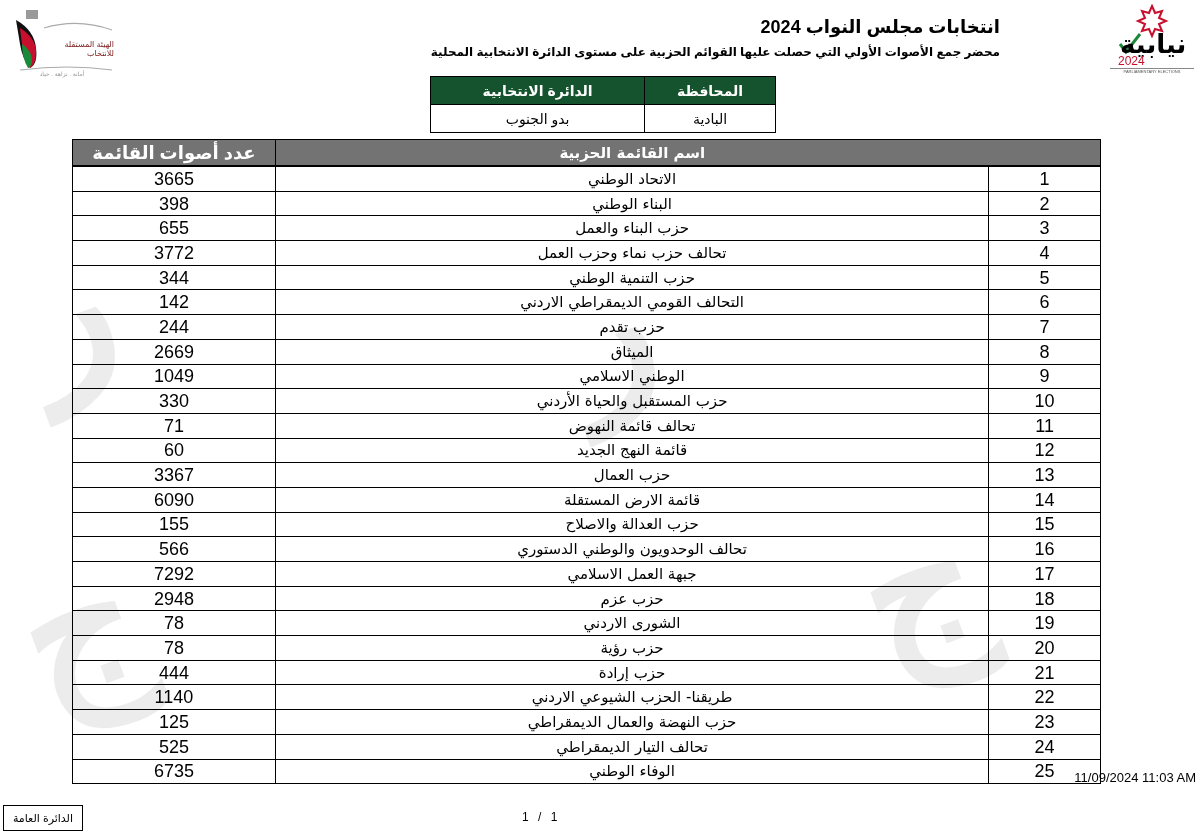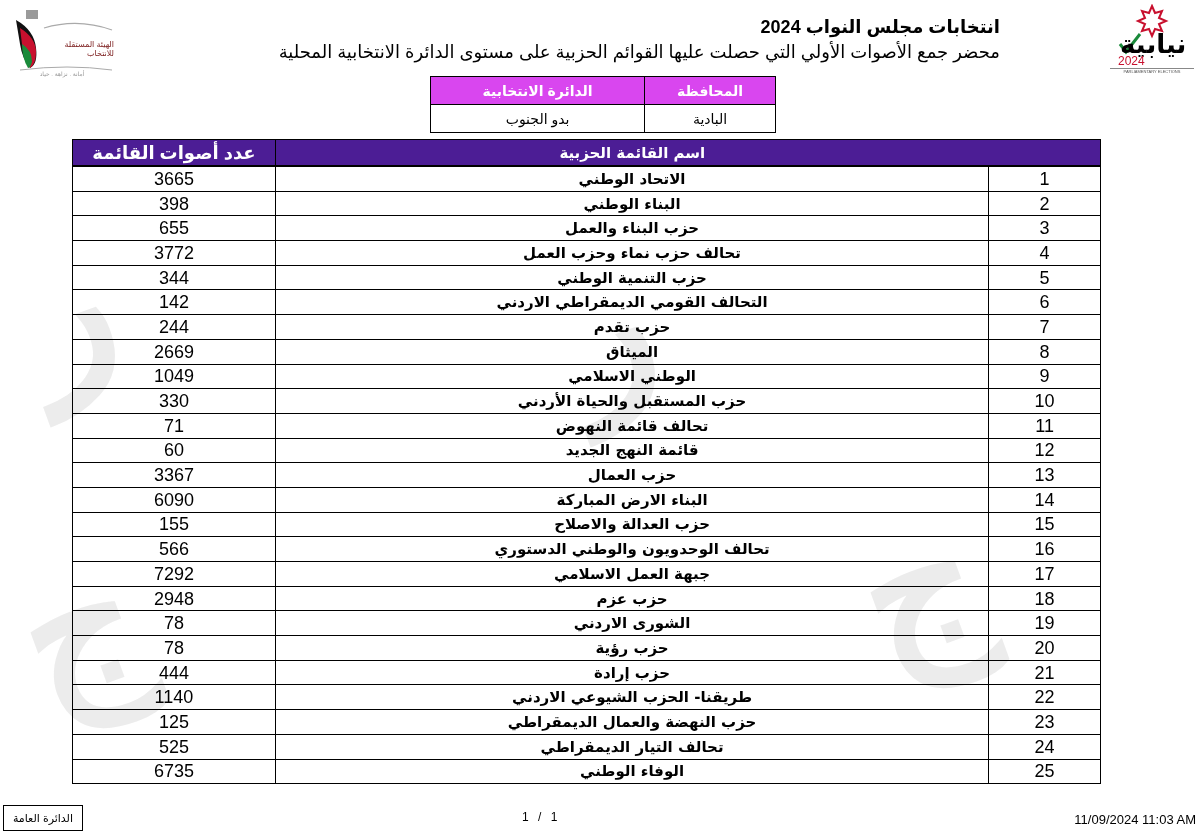--- a/index.html
+++ b/index.html
@@ -2,36 +2,36 @@
 <html><head>
   <meta charset="utf-8">
   <style>
     html, body { margin:0; padding:0; background:#ffffff; }
     body { width:1200px; height:834px; position:relative; overflow:hidden; font-family:"Liberation Sans", "DejaVu Sans", sans-serif; color:#000; }
     .watermark { position:absolute; color:#e6e6e6; font-family:"DejaVu Serif", serif; font-size:180px; font-weight:bold; opacity:0.75; pointer-events:none; z-index:0; transform:rotate(-20deg); }
     .logo-left { position:absolute; left:8px; top:8px; width:108px; height:70px; }
     .logo-right { position:absolute; left:1110px; top:4px; width:84px; height:72px; }
     .titles { position:absolute; left:200px; top:6px; width:800px; direction:rtl; z-index:2;margin-top:8px; }
     .title1 { font-size:18px; font-weight:bold; line-height:26px; }
-    .title2 { font-size:18px; font-weight:normal; line-height:24px; }
+    .title2 { font-size:12px; font-weight:bold; line-height:24px; }
     table { border-collapse:collapse; position:absolute; z-index:2; direction:rtl; }
     .info { left:430px; top:76px; width:346px; }
     .info th, .info td { border:1.5px solid #000; height:25px; text-align:center; font-size:14px; }
-    .info th { background:#d946ef; color:#fff; font-weight:bold; }
+    .info th { background:#14532d; color:#fff; font-weight:bold; }
     .main { left:72px; top:139px; width:1029px; }
-    .main th { background:#4c1d95; color:#fff; font-weight:bold; font-size:14px; height:23px; border:1.5px solid #000; border-bottom:2px solid #000; }
+    .main th { background:#737373; color:#fff; font-weight:bold; font-size:14px; height:23px; border:1.5px solid #000; border-bottom:2px solid #000; }
     .main td { border:1.5px solid #000; height:23.7px; padding:0; font-size:16px; line-height:22px; }
     .main th.c-num-h { border-left:none; }
     .main th.c-name-h { border-right:none; }
     .c-num { width:110px; text-align:center; font-size:18px !important; }
-    .c-name { width:716px; text-align:center; font-size:15px !important; font-family:"DejaVu Sans", sans-serif;font-weight:bold; }
+    .c-name { width:716px; text-align:center; font-size:15px !important; font-family:"DejaVu Sans", sans-serif; }
     .c-votes { width:201px; text-align:center; font-size:18px !important; direction:ltr; }
     .footer-box { position:absolute; left:3px; top:805px; width:78px; height:24px; border:1.5px solid #000; text-align:center; font-size:11px; font-weight:normal; line-height:24px; direction:rtl; }
     .footer-page { position:absolute; left:522px; top:810px; font-size:12px; word-spacing:6px; }
-    .footer-date { position:absolute; right:4px; top:812px; font-size:13px; }
+    .footer-date { position:absolute; right:4px; top:770px; font-size:13px; }
   </style>
 </head>
 <body>
 
 <div class="watermark" style="left:20px; top:200px;">ر</div>
 <div class="watermark" style="left:20px; top:520px;">ج</div>
 <div class="watermark" style="left:560px; top:220px;">ر</div>
 <div class="watermark" style="left:860px; top:480px;">ج</div>
 
 <div class="logo-left">
@@ -147,21 +147,21 @@
         <td class="c-name">قائمة النهج الجديد</td>
         <td class="c-votes">60</td>
       </tr>
       <tr>
         <td class="c-num">13</td>
         <td class="c-name">حزب العمال</td>
         <td class="c-votes">3367</td>
       </tr>
       <tr>
         <td class="c-num">14</td>
-        <td class="c-name">البناء الارض المباركة</td>
+        <td class="c-name">قائمة الارض المستقلة</td>
         <td class="c-votes">6090</td>
       </tr>
       <tr>
         <td class="c-num">15</td>
         <td class="c-name">حزب العدالة والاصلاح</td>
         <td class="c-votes">155</td>
       </tr>
       <tr>
         <td class="c-num">16</td>
         <td class="c-name">تحالف الوحدويون والوطني الدستوري</td>

